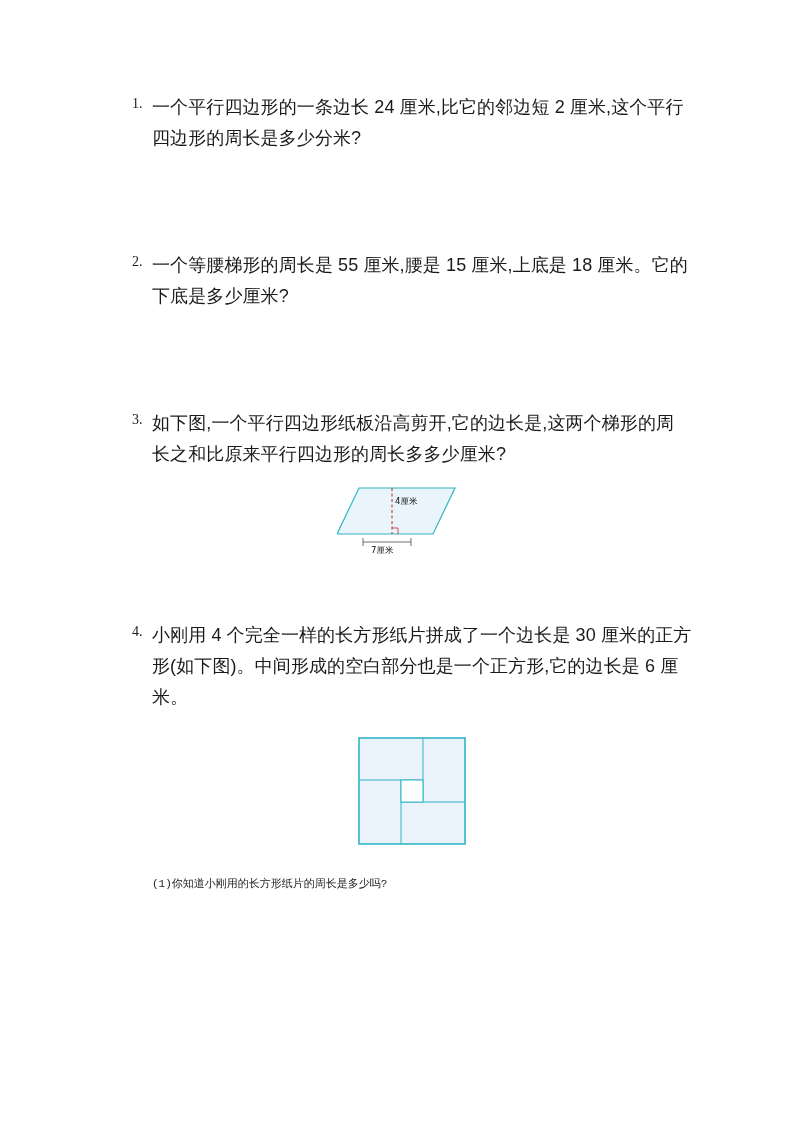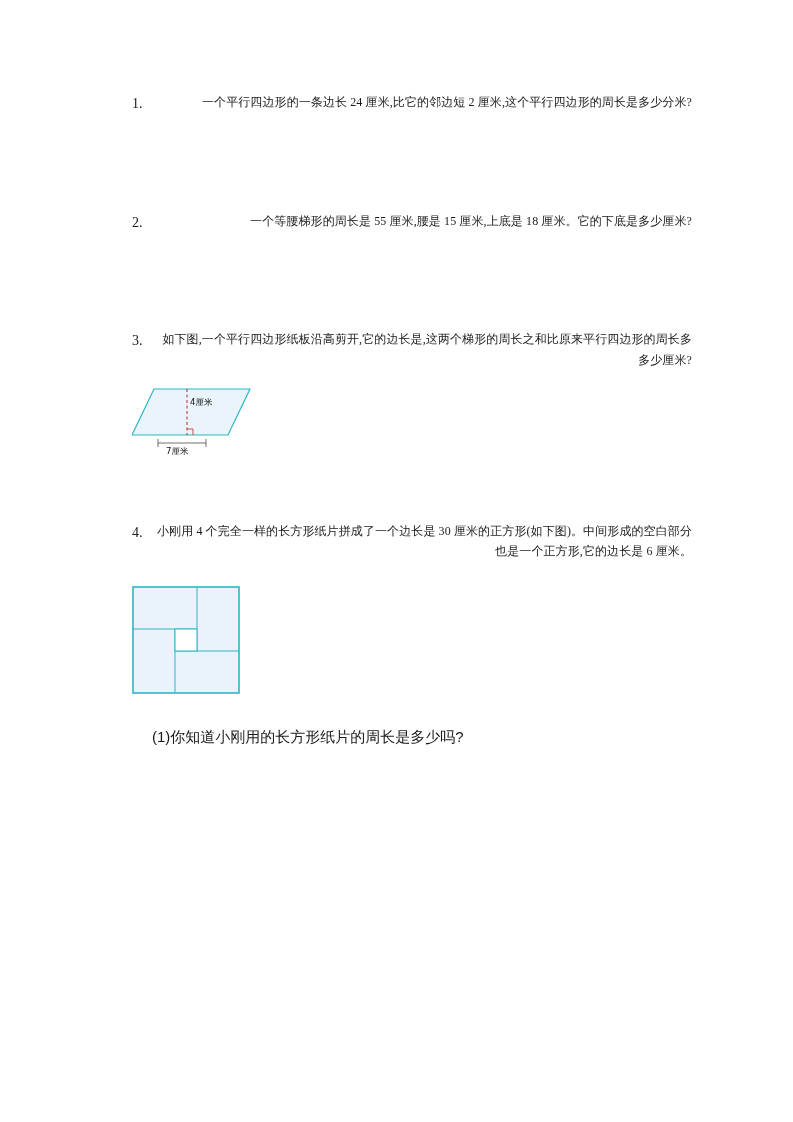--- a/index.html
+++ b/index.html
@@ -41,41 +41,40 @@
   .prob-num {
     flex: 0 0 auto;
     width: 20px;
     text-align: left;
     font-family: "Liberation Serif", serif;
     font-size: 14px;
     padding-top: 1px;
   }
   .prob-text {
     flex: 1 1 auto;
-    font-family: Liberation Serif, serif;
-    font-size: 12px;
+    font-family: Liberation Sans, sans-serif;
+    font-size: 18px;
     line-height: 1.72;
     letter-spacing: 0.1px;
-    text-align: right;
   }
   .sub-item {
-    font-family: Liberation Sans, sans-serif;
-    font-size: 15px;
+    font-family: Liberation Mono, monospace;
+    font-size: 11px;
     line-height: 1.72;
     padding-left: 20px;
   }
   .gap-1 { height: 96px; }
   .gap-2 { height: 96px; }
   .gap-after-fig3 { height: 62px; }
   .gap-before-sub1 { height: 30px; }
   .gap-sub { height: 100px; }
 
   .figure-wrap {
     display: flex;
-    justify-content: flex-start;
+    justify-content: center;
     margin-top: 10px;
   }
 
   
   .para-fig {
     position: relative;
     width: 150px;
     height: 78px;
   }
 

